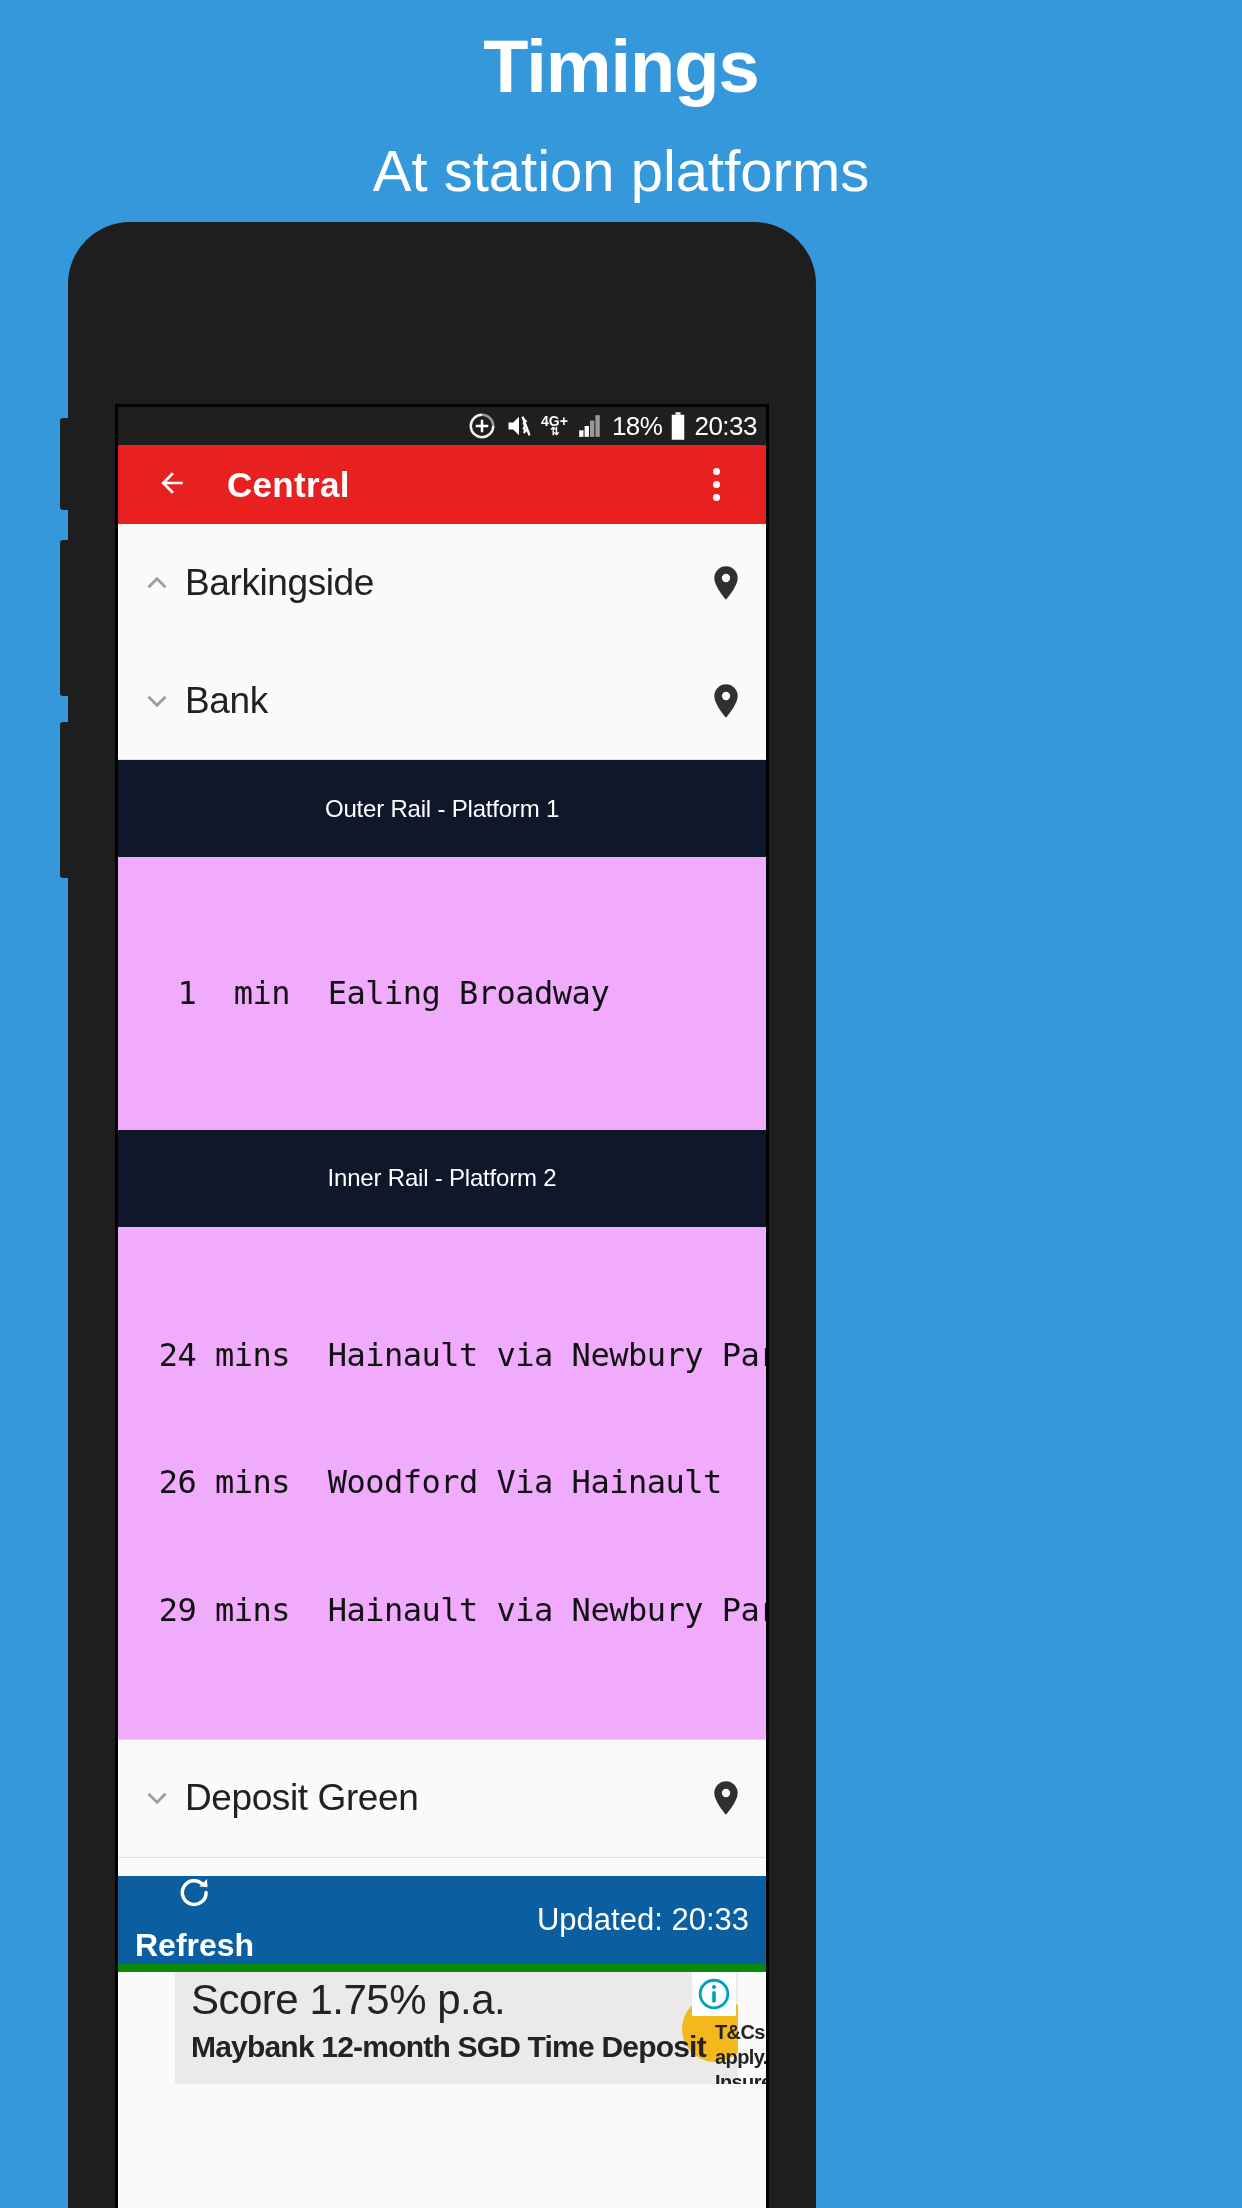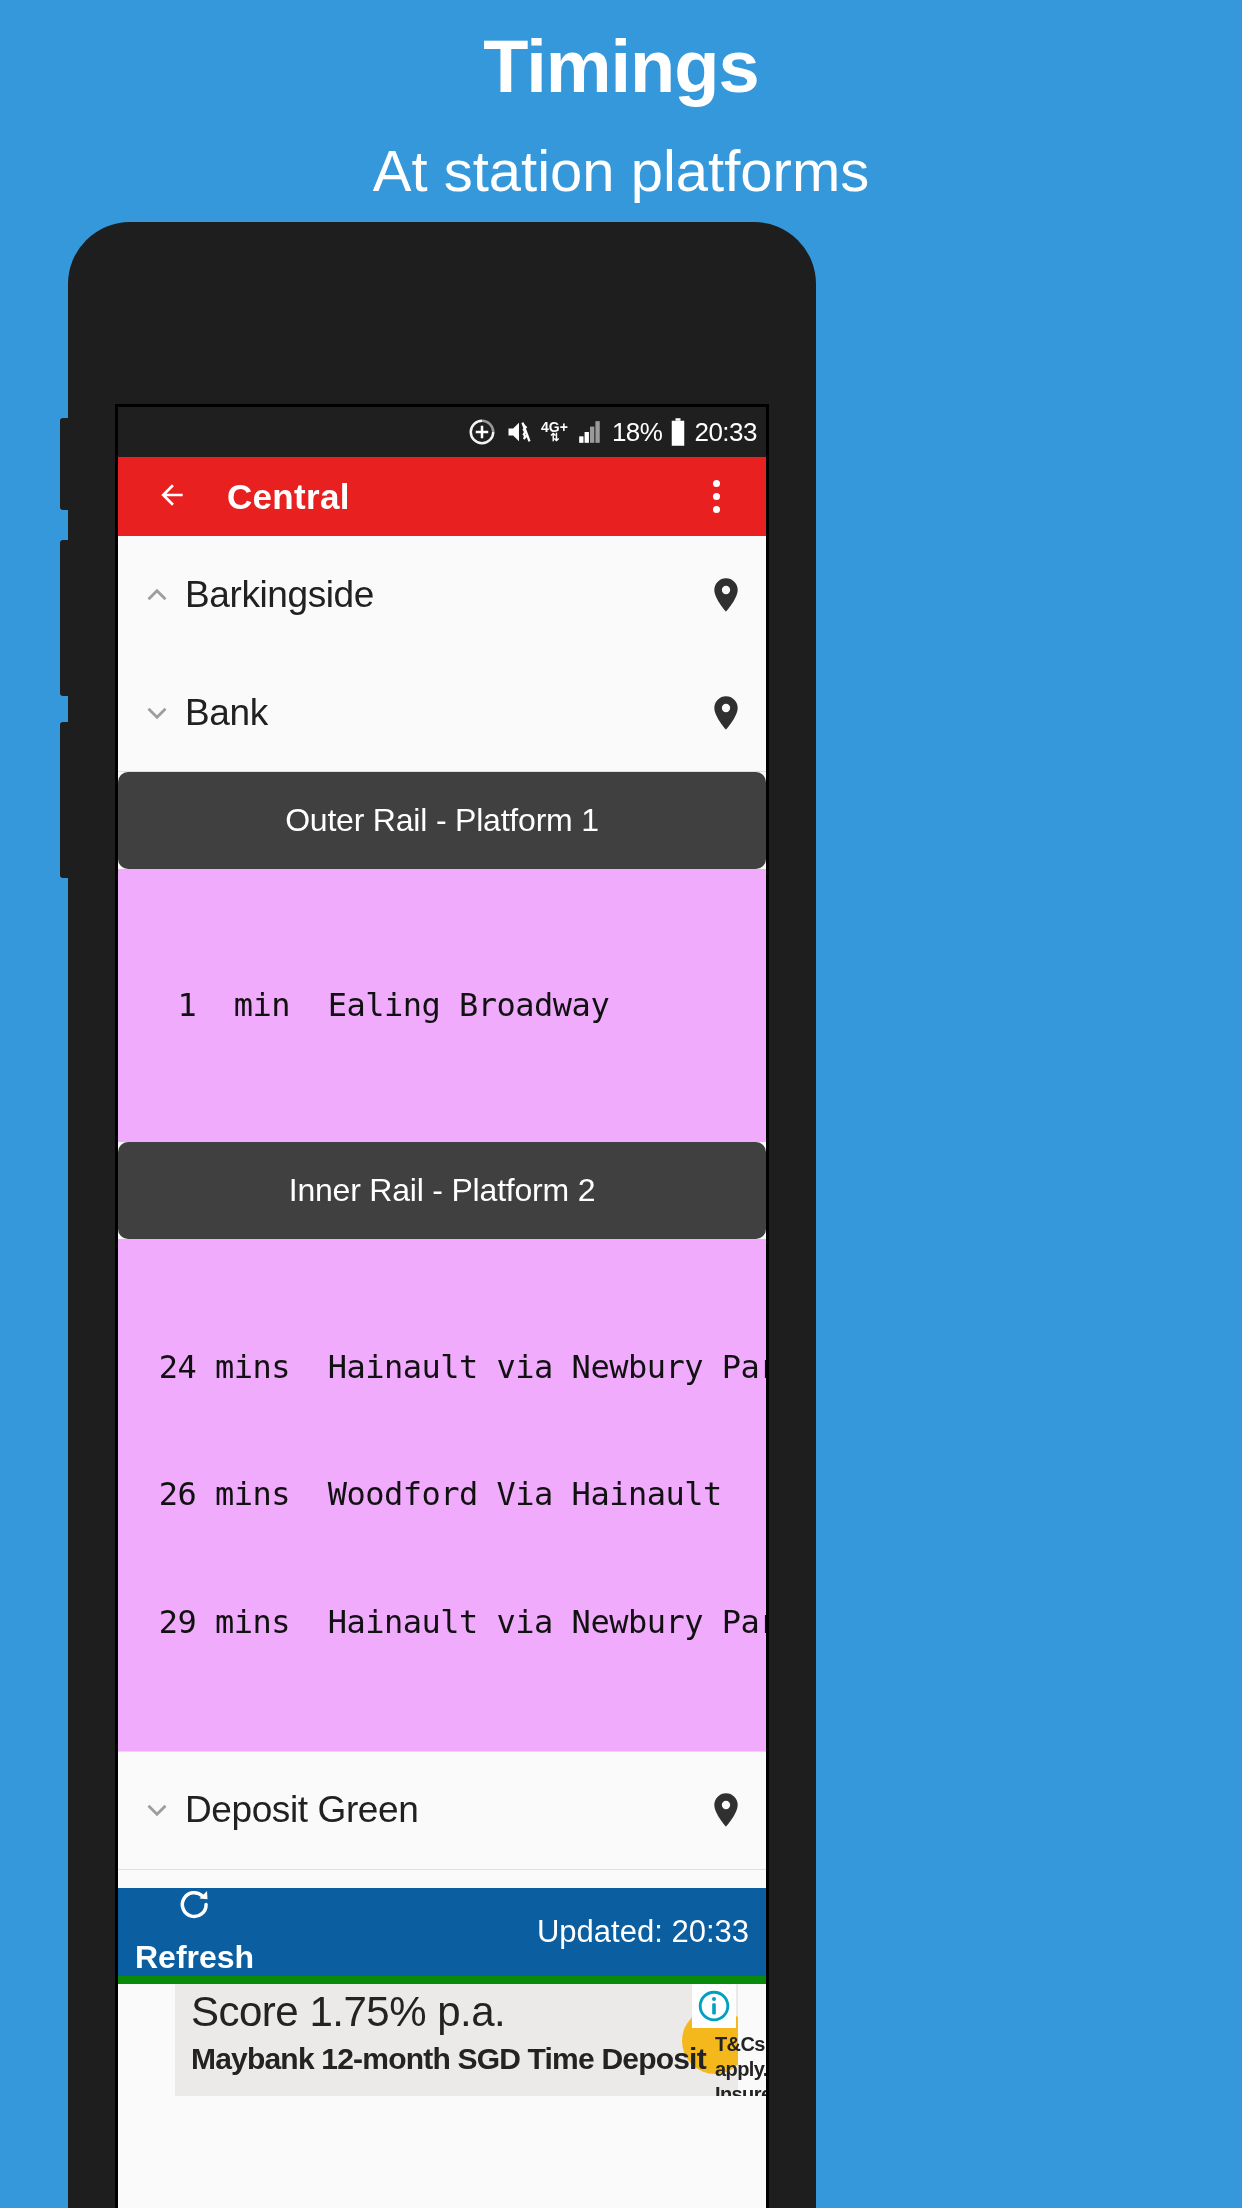--- a/index.html
+++ b/index.html
@@ -41,21 +41,21 @@
   .screen {
     position:absolute; left:47px; top:182px;
     width:654px; height:1818px;
     background:#fafafa; overflow:hidden;
     border:3px solid #000;
     border-bottom:none;
   }
 
   
   .statusbar {
-    height:50px; background:#1f1f1f; color:#fff;
+    height:38px; background:#1f1f1f; color:#fff;
     display:flex; align-items:center; justify-content:flex-end;
     padding-right:9px; gap:7px;
     font-size:26px; line-height:1;
   }
   .sb-icon { display:flex; align-items:center; }
   .sb-text { font-size:26px; letter-spacing:-0.5px; }
   .sb-4g {
     display:flex; flex-direction:column; align-items:center;
     line-height:0.78; font-size:14px; font-weight:bold;
   }
@@ -81,23 +81,23 @@
   .station {
     height:118px; background:#fafafa; display:flex; align-items:center;
     padding:0 17px; border-bottom:1px solid #e0e0e0;
   }
   .chev { width:44px; color:#9e9e9e; display:flex; justify-content:center; }
   .st-name { font-size:37px; color:#212121; flex:1; margin-left:6px; letter-spacing:-0.4px; }
   .pin { width:46px; display:flex; justify-content:center; }
 
   
   .plat-head {
-    background:#404040; color:#fff; height:97px;
+    background:#0f172a; color:#fff; height:97px;
     display:flex; align-items:center; justify-content:center;
-    font-size:32px; letter-spacing:-0.2px;border-radius:10px;
+    font-size:24px; letter-spacing:-0.2px;
   }
 
   
   .departures {
     background:#f0abfc; font-family:"DejaVu Sans Mono", monospace;
     padding:22px 0 22px 22px; font-size:32px; color:#111;
     line-height:1.33; white-space:pre; letter-spacing:-0.5px;
   }
   .departures.single { padding:30px 0 30px 22px; }
   .dep-line { display:block; }

